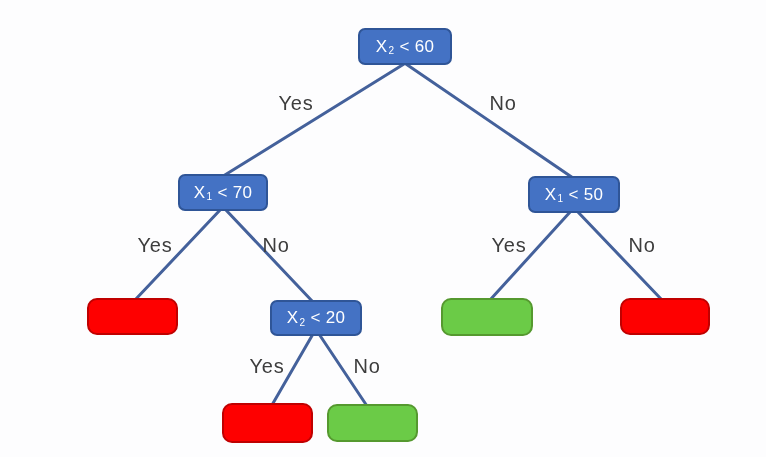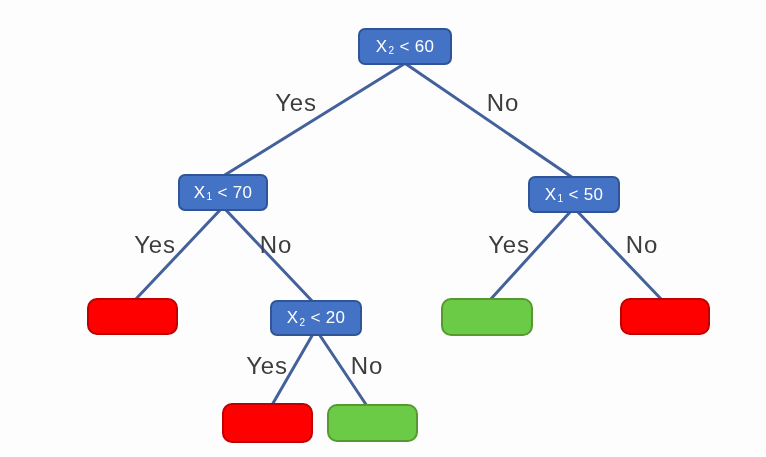--- a/index.html
+++ b/index.html
@@ -51,21 +51,21 @@
     border: 2px solid var(--leaf-red-border, #c00000);
   }
   .leaf[data-color="green"] {
     background: var(--leaf-green, #6bcb47);
     border: 2px solid var(--leaf-green-border, #55992f);
   }
   .branch-label {
     position: absolute;
     transform: translate(-50%, -50%);
     color: var(--label-text, #3d3d3d);
-    font-size: 24px;
+    font-size: 20px;
     letter-spacing: 0.8px;
     white-space: nowrap;
   }
 </style>
 </head>
 <body>
 
 <div id="stage">
 
   <svg id="edges" viewBox="0 0 766 457">

